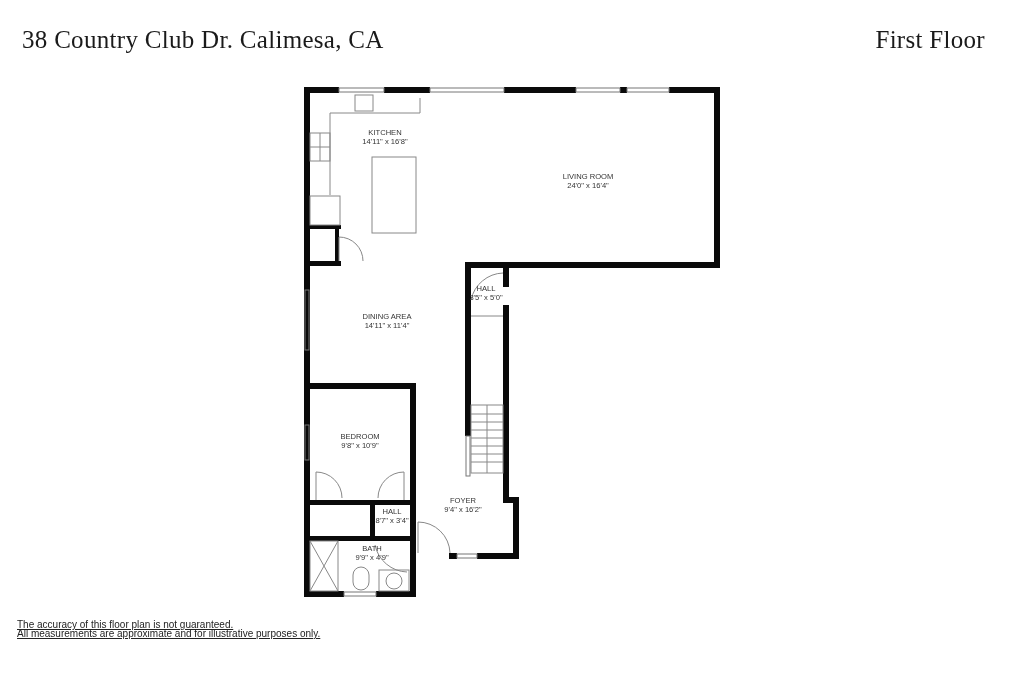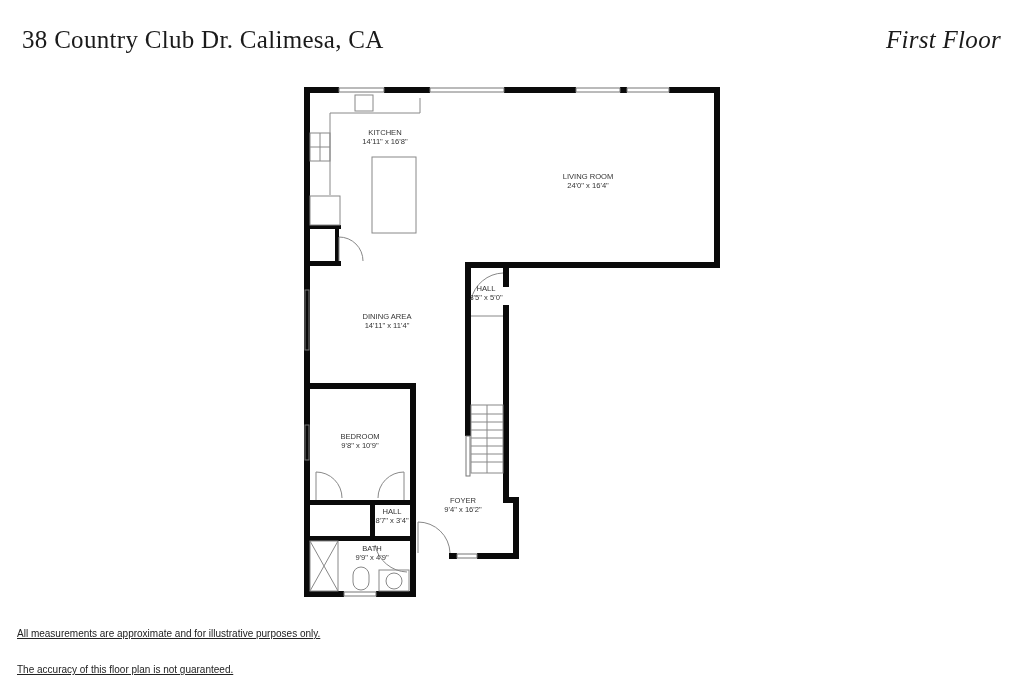--- a/index.html
+++ b/index.html
@@ -1,22 +1,22 @@
 <!DOCTYPE html>
 <html><head>
 <meta charset="utf-8">
 <style>
   html,body{margin:0;padding:0;background:#fff;}
   body{width:1024px;height:682px;position:relative;overflow:hidden;font-family:"Liberation Sans",sans-serif;color:#111;}
   .title{position:absolute;top:26px;font-family:"Liberation Serif","DejaVu Serif",serif;font-size:25px;color:#1a1a1a;letter-spacing:0.3px;}
   #addr{left:22px;}
-  #floor{right:23px;font-style:italic;}
+  #floor{right:39px;}
   .footer{position:absolute;left:17px;font-size:10px;color:#222;text-decoration:underline;}
   #f1{top:628px;}
-  #f2{top:664px;text-align:right;}
+  #f2{top:619px;text-align:right;}
   svg{position:absolute;left:0;top:0;}
   .lbl{font-family:"Liberation Sans",sans-serif;font-size:7.6px;fill:#333;text-anchor:middle;}
 </style>
 </head>
 <body>
 
 <div class="title" id="addr">38 Country Club Dr. Calimesa, CA</div>
 <div class="title" id="floor">First Floor</div>
 
 <svg width="1024" height="682" viewBox="0 0 1024 682">

